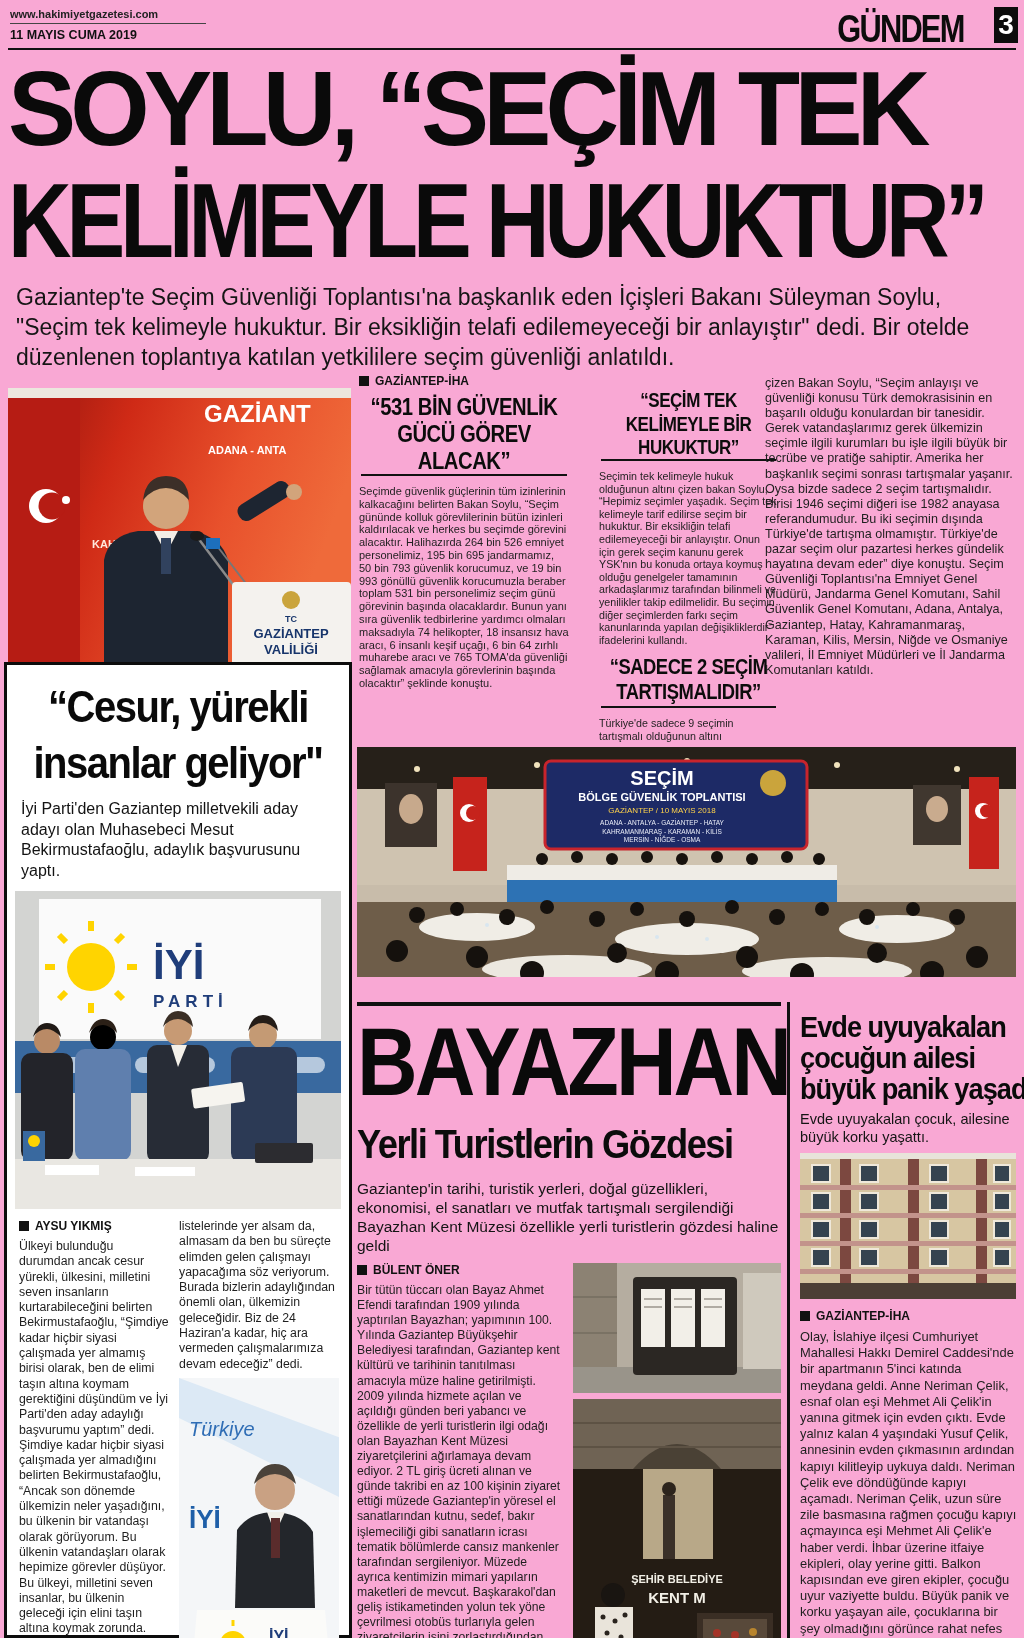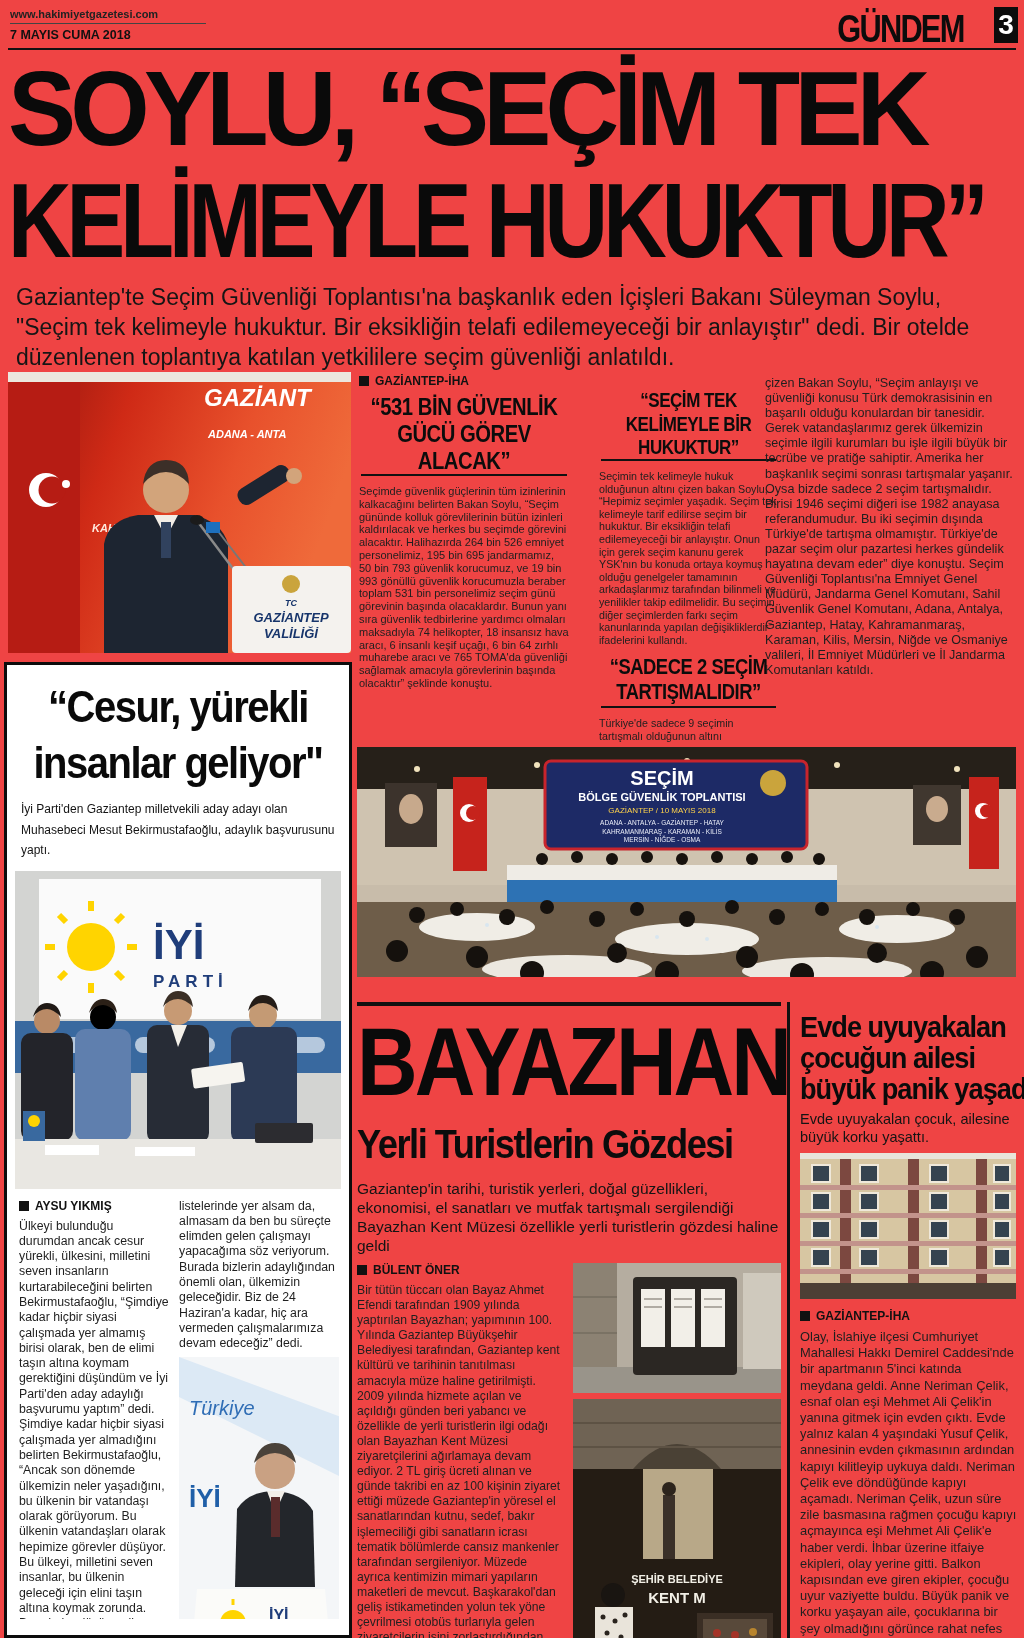--- a/index.html
+++ b/index.html
@@ -1,16 +1,16 @@
 <!DOCTYPE html>
 <html><head>
 <meta charset="utf-8">
 <style>
   html,body{margin:0;padding:0;background:#9a9a9a;}
-  .page{position:relative;width:1024px;height:1638px;background:#ef4444;margin:0 auto;
+  .page{position:relative;width:1024px;height:1638px;background:#f9a8d4;margin:0 auto;
         font-family:"Liberation Sans",sans-serif;color:#1e1e1e;overflow:hidden;}
   .abs{position:absolute;}
   
   .site{font-size:11px;font-weight:bold;color:#222;border-bottom:1.5px solid #444;padding-bottom:3px;width:196px;}
   .date{font-size:12.5px;font-weight:bold;color:#111;}
   .logo{display:flex;width:288px;height:38px;}
   .logo-blue{width:15px;background:#1e86cf;color:#fff;font-size:5px;writing-mode:vertical-rl;
              transform:rotate(180deg);text-align:center;letter-spacing:1px;overflow:hidden;}
   .logo-red{flex:1;background:#e50010;color:#fff;font-size:33px;font-weight:bold;letter-spacing:-1.5px;
             display:flex;align-items:center;justify-content:center;padding-bottom:3px;}
@@ -30,52 +30,52 @@
   .qhead{font-weight:bold;color:#0c0c0c;text-align:center;letter-spacing:-0.5px;
          transform:scale(0.92,1.12);transform-origin:center top;}
   .qrule{height:2px;background:#111;margin:8px 2px 9px 2px;}
   .bt-s{font-size:11px;line-height:12.8px;color:#1f1f1f;}
   .bt-m{font-size:12.3px;line-height:15.3px;color:#1f1f1f;}
   .bt-l{font-size:12.9px;line-height:16.2px;color:#1f1f1f;}
   
   .box{border:3px solid #0c0c0c;background:#fff;}
   .cesur-line{font-size:40px;font-weight:bold;letter-spacing:-1.5px;text-align:center;
               transform:scale(1,1.12);transform-origin:center top;line-height:48px;color:#0a0a0a;}
-  .cesur-stand{font-size:12px;line-height:20.5px;color:#131313;}
+  .cesur-stand{font-size:16px;line-height:20.5px;color:#131313;}
   
   .bayaz-head{font-size:84px;font-weight:bold;letter-spacing:-3px;color:#0a0a0a;white-space:nowrap;
               transform:scale(1,1.14);transform-origin:left top;line-height:1;}
   .bayaz-sub{font-size:37px;font-weight:bold;letter-spacing:-1.5px;color:#0c0c0c;white-space:nowrap;
              transform:scale(0.98,1.1);transform-origin:left top;line-height:1;}
   .bayaz-stand{font-size:15.5px;line-height:19px;color:#141414;}
   
   .evde-line{font-size:28px;font-weight:bold;letter-spacing:-1px;color:#0b0b0b;line-height:31px;
              transform:scale(0.97,1.08);transform-origin:left top;white-space:nowrap;}
   .evde-stand{font-size:14.5px;line-height:17.5px;color:#141414;}
   svg text{font-family:"Liberation Sans",sans-serif;}
   .photo{display:block;}
 </style>
 </head>
 <body>
 
 <div class="page">
 
   <div class="abs site" style="left:10px;top:8px;">www.hakimiyetgazetesi.com</div>
-  <div class="abs date" style="left:10px;top:28px;">7 MAYIS CUMA 2018</div>
+  <div class="abs date" style="left:10px;top:28px;">11 MAYIS CUMA 2019</div>
   <div class="abs" style="right:60px;top:6px;">
     <div class="section-label">GÜNDEM</div>
   </div>
   <div class="abs pagenum" style="left:994px;top:7px;">3</div>
   <div class="abs rule-h" style="left:8px;top:48px;width:1008px;height:2px;"></div>
 
   <div class="abs mega" style="left:8px;top:56px;transform:scale(1.16,1.2);">SOYLU, “SEÇİM TEK</div>
   <div class="abs mega" style="left:8px;top:168px;transform:scale(1.0,1.2);">KELİMEYLE HUKUKTUR”</div>
   <div class="abs standfirst-lead" style="left:16px;top:282px;width:1000px;">Gaziantep'te Seçim Güvenliği Toplantısı'na başkanlık eden İçişleri Bakanı Süleyman Soylu, "Seçim tek kelimeyle hukuktur. Bir eksikliğin telafi edilemeyeceği bir anlayıştır" dedi. Bir otelde düzenlenen toplantıya katılan yetkililere seçim güvenliği anlatıldı.</div>
 
-  <div class="abs" style="left:8px;top:372px;font-style:italic;">
+  <div class="abs" style="left:8px;top:388px;">
     <svg class="photo" width="343" height="281" viewBox="0 0 343 281">
       <defs>
         <linearGradient id="redbg" x1="0" y1="0" x2="1" y2="0.3">
           <stop offset="0" stop-color="#8f140e"></stop>
             <stop offset="0.35" stop-color="#cf2a16"></stop>
           <stop offset="0.7" stop-color="#e8512c"></stop>
             <stop offset="1" stop-color="#ef6a3a"></stop>
         </linearGradient>
       </defs>
       <rect width="343" height="281" fill="url(#redbg)"></rect>

